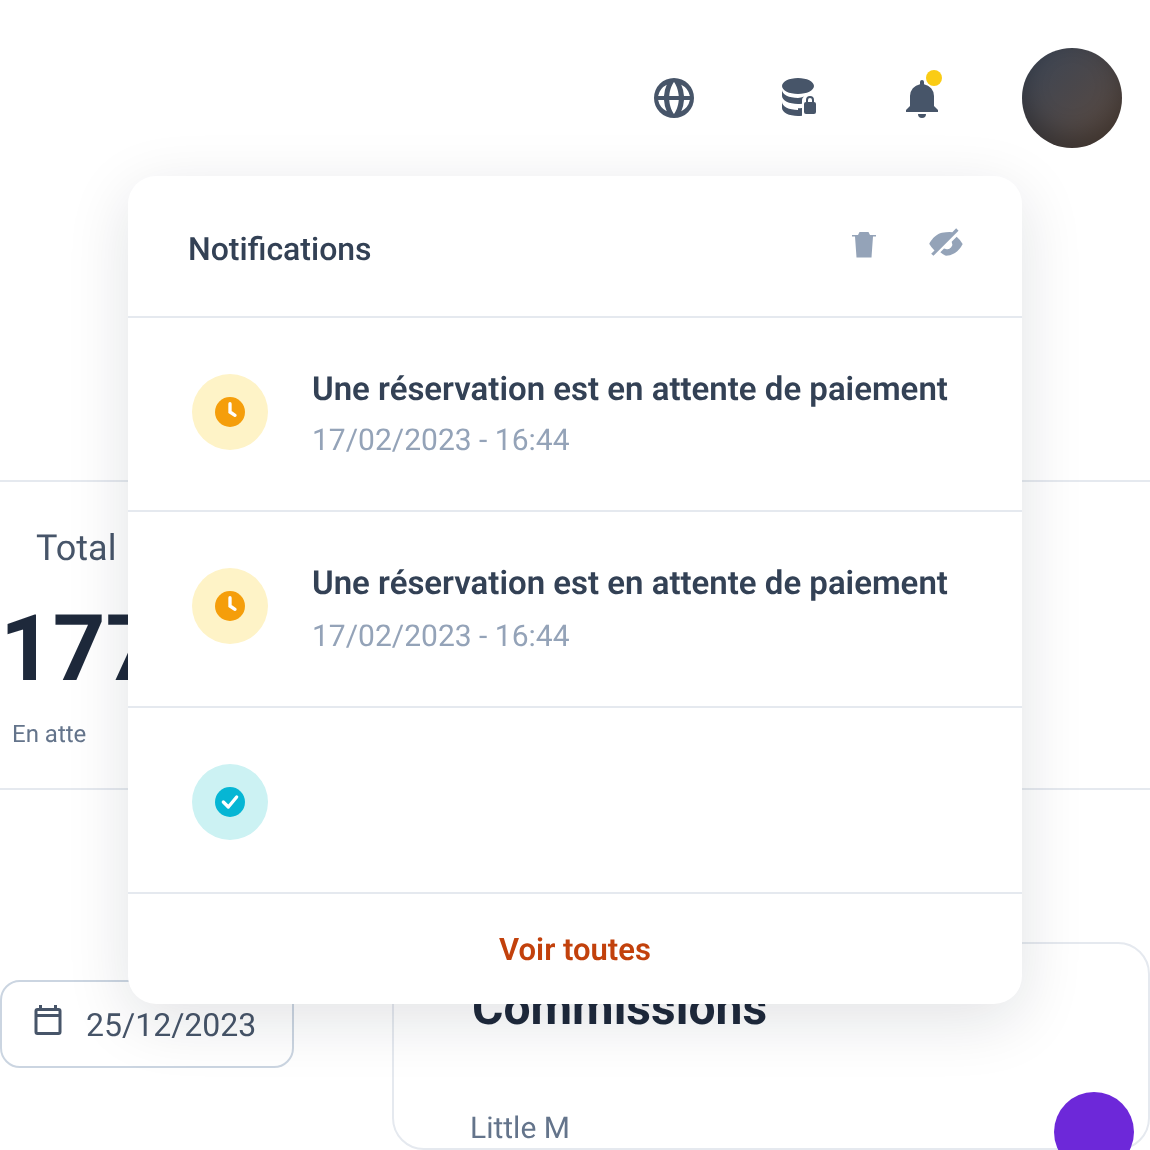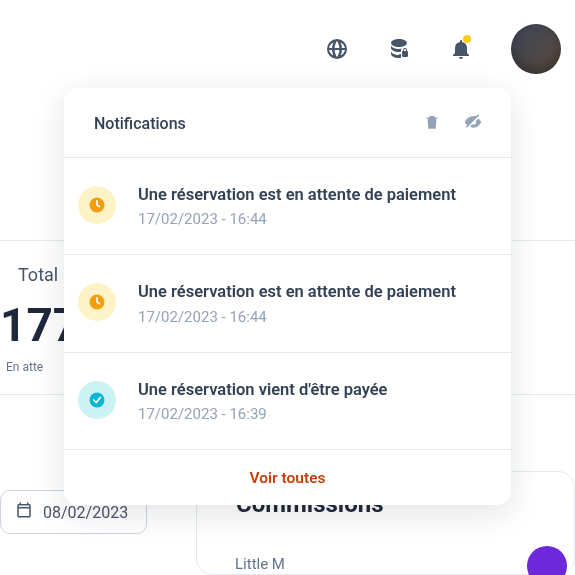--- a/index.html
+++ b/index.html
@@ -8,21 +8,21 @@
 .topbar-icon{width:24px;height:24px;display:flex;align-items:center;justify-content:center;cursor:pointer;position:relative}
 .topbar-icon svg{fill:#475569}
 .bell-dot{position:absolute;top:-2px;right:2px;width:8px;height:8px;border-radius:50%;background:#facc15}
 .avatar{width:50px;height:50px;border-radius:50%;background:linear-gradient(135deg,#3a4556 0%,#5d4a3e 100%);overflow:hidden;cursor:pointer;box-shadow:inset 0 -6px 12px rgba(0,0,0,.3)}
 .panel{position:absolute;top:88px;left:64px;right:64px;background:#fff;border-radius:14px;box-shadow:0 8px 32px rgba(15,23,42,.12);overflow:hidden}
 .panel-head{display:flex;align-items:center;justify-content:space-between;padding:22px 26px 20px 30px}
 .panel-title{font-size:16px;color:#334155;font-weight:500}
 .panel-actions{display:flex;gap:18px}
 .panel-actions button{background:none;border:none;cursor:pointer;padding:2px}
 .panel-actions svg{fill:#94a3b8}
-.item{display:flex;align-items:flex-start;gap:22px;padding:26px 14px;border-top:1px solid #e5e9ef;cursor:pointer}
+.item{display:flex;align-items:flex-start;gap:22px;padding:26px 32px;border-top:1px solid #e5e9ef;cursor:pointer}
 .icon-circle{width:38px;height:38px;border-radius:50%;display:flex;align-items:center;justify-content:center;flex-shrink:0;margin-top:2px}
 .ic-amber{background:#fef3c7}
 .ic-cyan{background:#ccf2f3}
 .item-body{flex:1}
 .item-title{font-size:16.5px;font-weight:600;color:#334155;line-height:1.3}
 .item-time{font-size:15px;color:#94a3b8;margin-top:5px}
 .panel-foot{border-top:1px solid #e5e9ef;text-align:center;padding:18px}
 .panel-foot a{color:#c2410c;font-weight:600;font-size:15.5px;text-decoration:none;cursor:pointer}
 .bg-label{position:absolute;left:18px;top:264px;font-size:18px;color:#475569}
 .bg-number{position:absolute;left:0;top:298px;font-size:46px;font-weight:700;color:#1e293b}
@@ -48,21 +48,21 @@
 <div class="commissions">Commissions</div>
 <div class="small-label">Little M</div>
 <div class="purple"></div>
 
 <div class="datechip">
   <span>
     <svg width="18" height="18" viewBox="0 0 24 24">
         <path d="M19 4h-1V2h-2v2H8V2H6v2H5a2 2 0 0 0-2 2v14a2 2 0 0 0 2 2h14a2 2 0 0 0 2-2V6a2 2 0 0 0-2-2zm0 16H5V10h14v10zm0-12H5V6h14v2z"></path>
       </svg>
   </span>
-  <span>08/02/2023</span>
+  <span>25/12/2023</span>
 </div>
 
 <div class="topbar">
   <div class="topbar-icon">
     <svg width="24" height="24" viewBox="0 0 24 24">
         <path d="M12 2a10 10 0 1 0 10 10A10 10 0 0 0 12 2zm7.93 9H17a15.8 15.8 0 0 0-1.37-5.59A8 8 0 0 1 19.93 11zM12 4c.9 1.2 2.1 3.5 2.38 7H9.62C9.9 7.5 11.1 5.2 12 4zM4.07 13H7a15.8 15.8 0 0 0 1.37 5.59A8 8 0 0 1 4.07 13zM7 11H4.07a8 8 0 0 1 4.3-5.59A15.8 15.8 0 0 0 7 11zm5 9c-.9-1.2-2.1-3.5-2.38-7h4.76C14.1 16.5 12.9 18.8 12 20zm3.63-1.41A15.8 15.8 0 0 0 17 13h2.93a8 8 0 0 1-4.3 5.59z"></path>
       </svg>
   </div>
   <div class="topbar-icon">
     <svg width="24" height="24" viewBox="0 0 24 24">
@@ -121,22 +121,18 @@
     </div>
   </div>
 
   <div class="item">
     <div class="icon-circle ic-cyan">
       <svg width="20" height="20" viewBox="0 0 24 24">
           <circle cx="12" cy="12" r="9" fill="#06b6d4"></circle>
           <path d="M8 12l3 3 5-6" stroke="#fff" stroke-width="2" fill="none" stroke-linecap="round" stroke-linejoin="round"></path>
         </svg>
     </div>
-    <div class="item-body">
-      <div class="item-title">Une réservation vient d'être payée</div>
-      <div class="item-time">17/02/2023 - 16:39</div>
-    </div>
   </div>
 
   <div class="panel-foot">
     <a>Voir toutes</a>
   </div>
 </div>
 
 </body></html>

